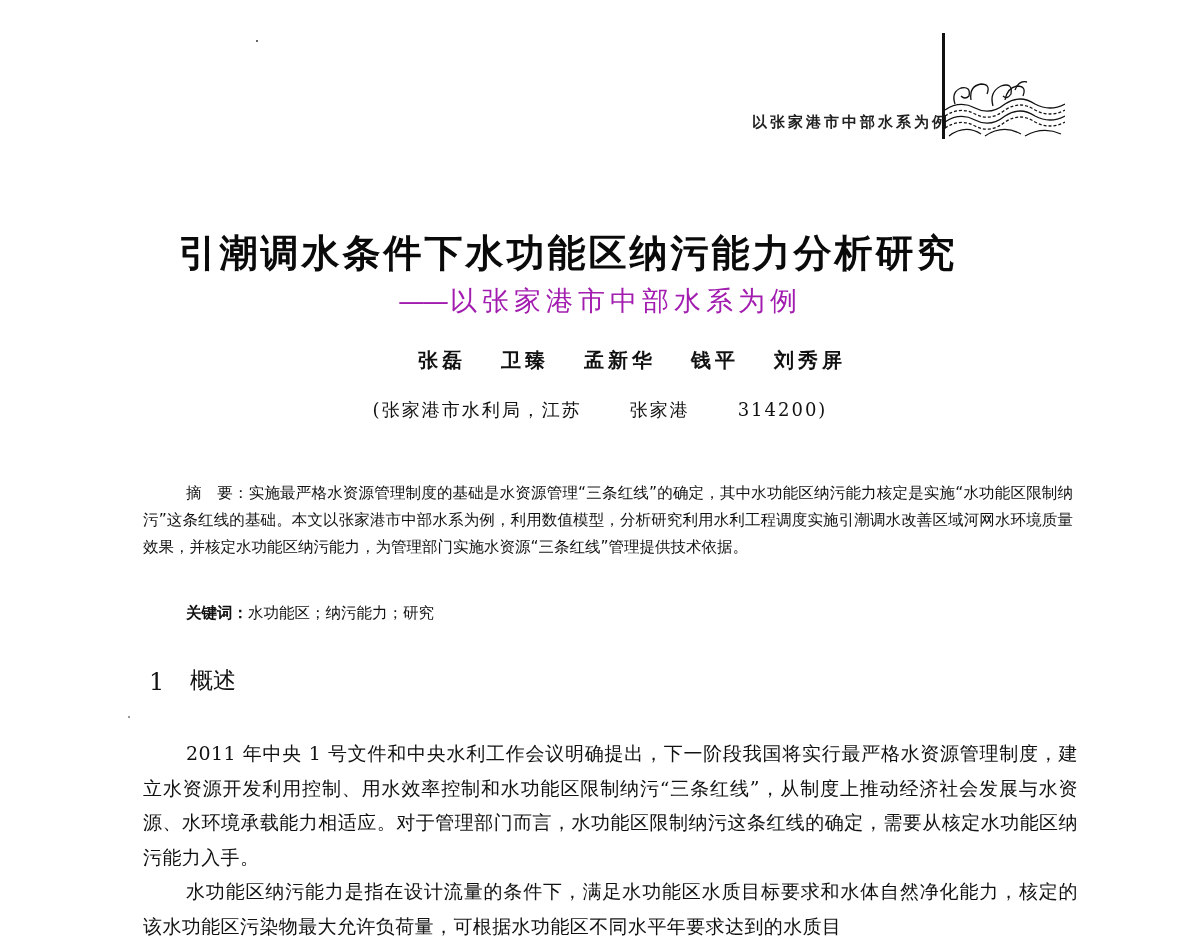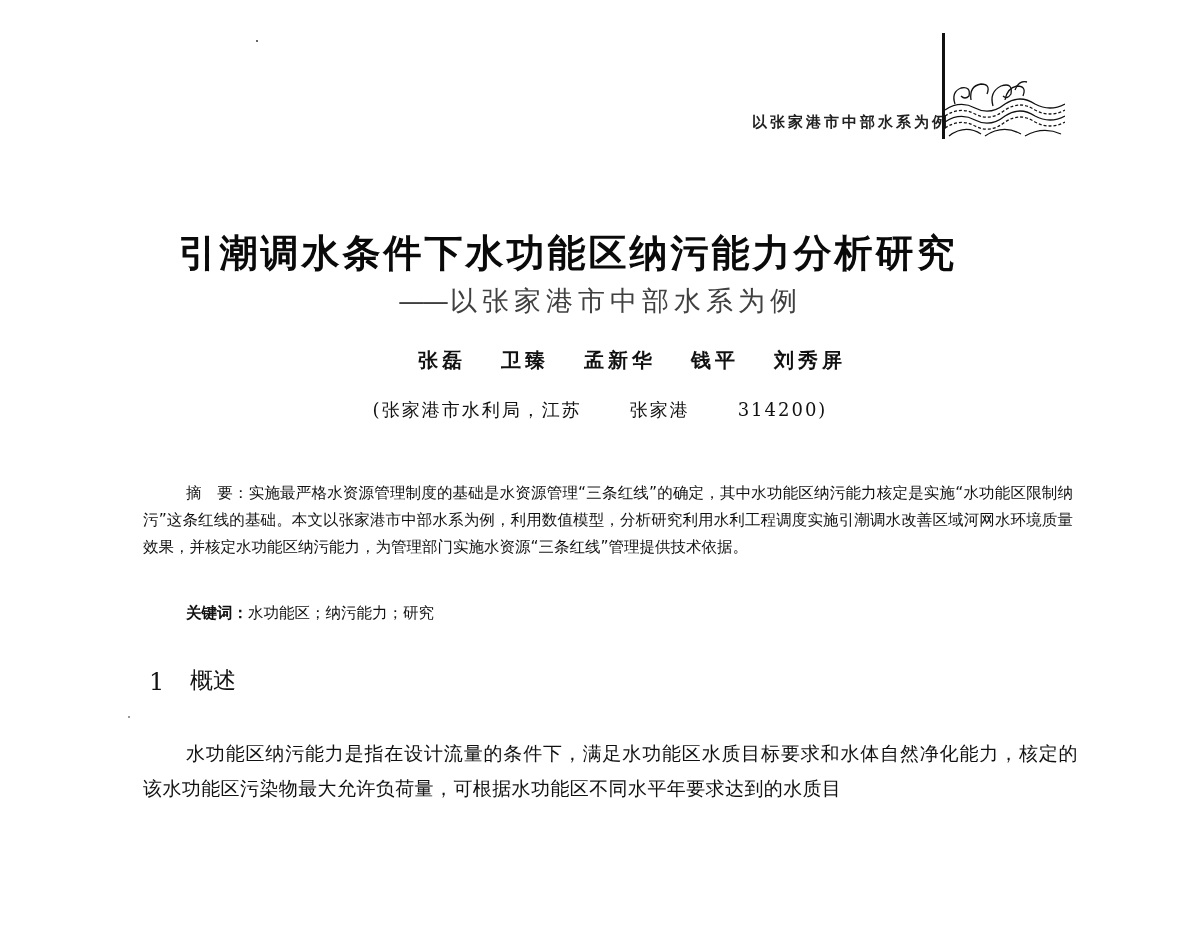--- a/index.html
+++ b/index.html
@@ -11,21 +11,21 @@
   .speck { left: 256px; top: 40px; width: 2px; height: 2px; background: #666; }
   .speck2 { left: 128px; top: 716px; width: 2px; height: 2px; background: #999; }
 
   
   .rh-text { left: 752px; top: 113px; font-size: 15px; letter-spacing: 3px; font-weight: bold; color:#222; font-family: "DejaVu Sans", sans-serif; }
   .rh-rule { left: 942px; top: 33px; width: 3px; height: 106px; background: #111; }
   .rh-wave { left: 945px; top: 70px; width: 120px; height: 70px; }
 
   
   .title { left: 0; width: 1136px; top: 228px; text-align: center; font-size: 38px; font-weight: bold; letter-spacing: 3px; font-family: "DejaVu Sans", sans-serif; color:#0a0a0a; }
-  .subtitle { left: 0; width: 1200px; top: 283px; text-align: center; font-size: 27px; letter-spacing: 5px; font-family: "DejaVu Sans", sans-serif; color:#404040; }
+  .subtitle { left: 0; width: 1200px; top: 283px; text-align: center; font-size: 27px; letter-spacing: 5px; font-family: "DejaVu Sans", sans-serif; color:#a21caf; }
   .subtitle .dash { letter-spacing: -3px; margin-right: 4px; }
   .authors { left: 0; width: 1200px; top: 347px; text-align: center; font-size: 20px; letter-spacing: 4px; font-weight: bold; font-family: "DejaVu Sans", sans-serif; padding-left: 32px; }
   .authors span { margin: 0 12px; }
   .affil { left: 0; width: 1200px; top: 398px; text-align: center; font-size: 18px; letter-spacing: 2px; }
   .affil span { margin: 0 24px; }
 
   
   .abstract { left: 143px; top: 480px; width: 930px; font-size: 15.5px; line-height: 27px; font-family: "DejaVu Sans", sans-serif; text-align: justify; }
   .abstract .label { font-weight: normal; }
   .abstract p { margin: 0; text-indent: 43px; }
@@ -80,14 +80,15 @@
   <p><span class="label">摘　要：</span><span>实施最严格水资源管理制度的基础是水资源管理“三条红线”的确定，其中水功能区纳污能力核定是实施“水功能区限制纳污”这条红线的基础。本文以张家港市中部水系为例，利用数值模型，分析研究利用水利工程调度实施引潮调水改善区域河网水环境质量效果，并核定水功能区纳污能力，为管理部门实施水资源“三条红线”管理提供技术依据。</span></p>
 </div>
 <div class="abs keywords">
   <span class="label">关键词：</span><span>水功能区；纳污能力；研究</span>
 </div>
 
 <div class="abs sec-num">1</div>
 <div class="abs sec-title">概述</div>
 
 <div class="abs body-text">
+  <p>2011 年中央 1 号文件和中央水利工作会议明确提出，下一阶段我国将实行最严格水资源管理制度，建立水资源开发利用控制、用水效率控制和水功能区限制纳污“三条红线”，从制度上推动经济社会发展与水资源、水环境承载能力相适应。对于管理部门而言，水功能区限制纳污这条红线的确定，需要从核定水功能区纳污能力入手。</p>
   <p>水功能区纳污能力是指在设计流量的条件下，满足水功能区水质目标要求和水体自然净化能力，核定的该水功能区污染物最大允许负荷量，可根据水功能区不同水平年要求达到的水质目</p>
 </div>
 
 </body></html>

